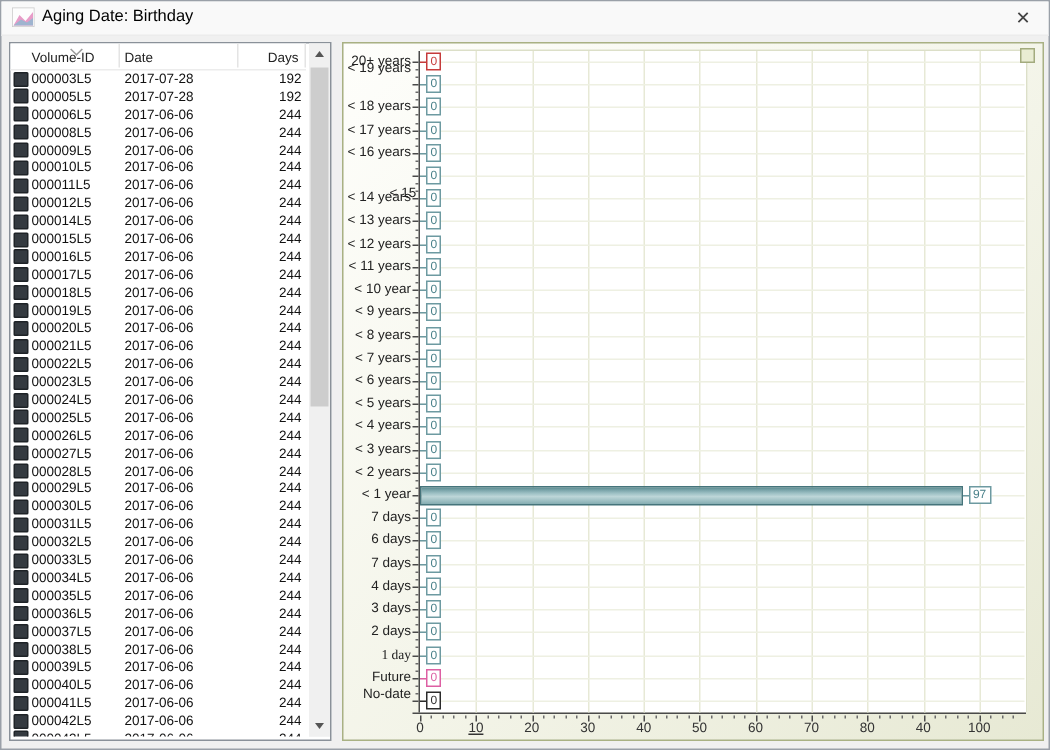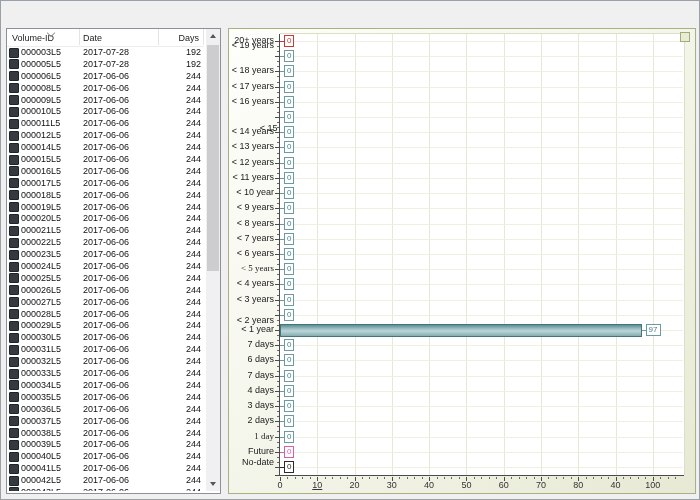--- a/index.html
+++ b/index.html
@@ -7,21 +7,21 @@
   #window{position:absolute;left:0;top:0;width:698px;height:498px;background:#f0f0f0;border:1px solid #9aa0a8;}
   
   #titlebar{position:absolute;left:0;top:0;width:100%;height:22px;background:#f9f9f9;border-bottom:1px solid #ececec;}
   #titleicon{position:absolute;left:7px;top:4px;width:15px;height:13px;}
   #titletext{position:absolute;left:27px;top:4px;font-size:11px;color:#000;}
   #closebtn{position:absolute;right:0;top:0;width:34px;height:22px;text-align:center;line-height:22px;font-size:12px;color:#444;cursor:pointer;}
   
   #tablepanel{position:absolute;left:5px;top:27px;width:213px;height:464px;background:#fff;border:1px solid #8a9199;}
   #thead{position:absolute;left:0;top:0;width:197px;height:17px;background:#fff;border-bottom:1px solid #ececec;font-size:9px;color:#222;}
   .hcell{position:absolute;top:0;height:16px;line-height:18px;border-right:1px solid #e4e4e4;box-sizing:border-box;}
-  #hc0{left:0;width:73px;padding-left:5px;}
+  #hc0{left:0;width:73px;padding-left:14px;}
   #hc1{left:73px;width:79px;padding-left:3px;}
   #hc2{left:152px;width:45px;text-align:right;padding-right:4px;}
   #sortglyph{position:absolute;left:41px;top:1px;width:5px;height:5px;border-right:1px solid #9a9a9a;border-bottom:1px solid #9a9a9a;transform:rotate(45deg);}
   #trows{position:absolute;left:0;top:17px;width:197px;height:445px;overflow:hidden;}
   .trow{position:relative;width:197px;height:11.9px;font-size:9px;color:#111;}
   .cicon{position:absolute;left:2px;top:1.5px;width:8px;height:8px;background:#343a40;border:1px solid #1e2327;border-radius:1px;}
   .cicon:after{content:"";position:absolute;left:0;bottom:0;width:3px;height:2px;background:#6d7娱8;}
   .c0{position:absolute;left:14px;top:0;line-height:12px;}
   .c1{position:absolute;left:76px;top:0;line-height:12px;}
   .c2{position:absolute;left:152px;width:42px;top:0;line-height:12px;text-align:right;}
@@ -47,20 +47,29 @@
   .xlab{position:absolute;font-size:9px;color:#333;transform:translateX(-50%);}
   .stub{position:absolute;height:1px;}
   .vbox{position:absolute;background:#fff;font-size:8px;line-height:10px;padding:0 2px;border:1px solid;transform:translateY(-6px);}
   .bar{position:absolute;height:13px;border:1px solid #45747b;box-sizing:border-box;background:linear-gradient(to bottom,#5d8d93 0%,#9dc0c4 35%,#bdd6d8 55%,#85adb2 100%);}
   #chartopts{position:absolute;right:5px;top:3px;width:8px;height:8px;background:#e9ecd3;border:1px solid #a3ab7e;cursor:pointer;}
 </style>
 </head>
 <body>
 
 <div id="window">
+  <div id="titlebar">
+    <svg id="titleicon" viewBox="0 0 15 13">
+      <rect x="0" y="0" width="15" height="13" fill="#fdfdfd" stroke="#c8c8c8" stroke-width="1"></rect>
+      <polygon points="1,12 5,5 9,9 14,3 14,12" fill="#e89cc8"></polygon>
+      <polygon points="1,12 6,8 10,10 14,7 14,12" fill="#9fb4cf"></polygon>
+    </svg>
+    <span id="titletext">Aging Date: Birthday</span>
+    <div id="closebtn"><span>✕</span></div>
+  </div>
 
   <div id="tablepanel">
     <div id="thead">
       <div class="hcell" id="hc0"><span>Volume-ID</span><span id="sortglyph"></span></div>
       <div class="hcell" id="hc1"><span>Date</span></div>
       <div class="hcell" id="hc2"><span>Days</span></div>
     </div>
     <div id="trows">
         <div class="trow">
           <span class="cicon"></span>
@@ -312,24 +321,24 @@
         <div class="cat" style="top: 93px; margin-left: 28px;">&lt; 15 years</div>
         <div class="cat" style="top: 96.284px;">&lt; 14 years</div>
         <div class="cat" style="top: 111.498px;">&lt; 13 years</div>
         <div class="cat" style="top: 126.712px;">&lt; 12 years</div>
         <div class="cat" style="top: 141.926px;">&lt; 11 years</div>
         <div class="cat" style="top: 157.14px;">&lt; 10 year</div>
         <div class="cat" style="top: 172.354px;">&lt; 9 years</div>
         <div class="cat" style="top: 187.568px;">&lt; 8 years</div>
         <div class="cat" style="top: 202.782px;">&lt; 7 years</div>
         <div class="cat" style="top: 217.996px;">&lt; 6 years</div>
-        <div class="cat" style="top: 233.21px; font-family: Liberation Serif, serif;">&lt; 5 years</div>
+        <div class="cat" style="top: 233.21px;">&lt; 5 years</div>
         <div class="cat" style="top: 248.424px;">&lt; 4 years</div>
         <div class="cat" style="top: 263.638px;">&lt; 3 years</div>
-        <div class="cat" style="top: 278.852px; margin-top: 6px;">&lt; 2 years</div>
+        <div class="cat" style="top: 278.852px;">&lt; 2 years</div>
         <div class="cat" style="top: 294.066px;">&lt; 1 year</div>
         <div class="cat" style="top: 309.28px;">7 days</div>
         <div class="cat" style="top: 324.494px;">6 days</div>
         <div class="cat" style="top: 339.708px;">7 days</div>
         <div class="cat" style="top: 354.922px;">4 days</div>
         <div class="cat" style="top: 370.136px;">3 days</div>
         <div class="cat" style="top: 385.35px;">2 days</div>
         <div class="cat" style="top: 400.564px; font-family: Liberation Serif, serif;">1 day</div>
         <div class="cat" style="top: 415.778px;">Future</div>
         <div class="cat" style="top: 427px;">No-date</div>

